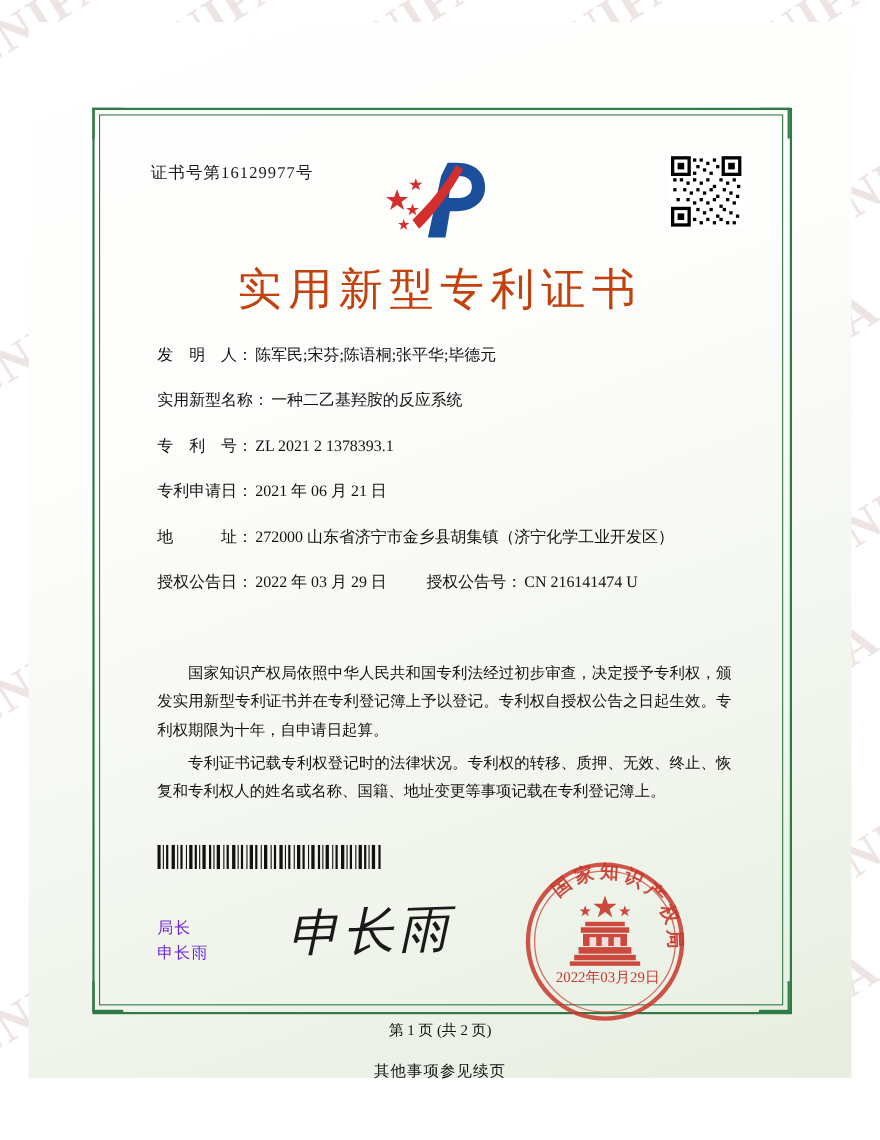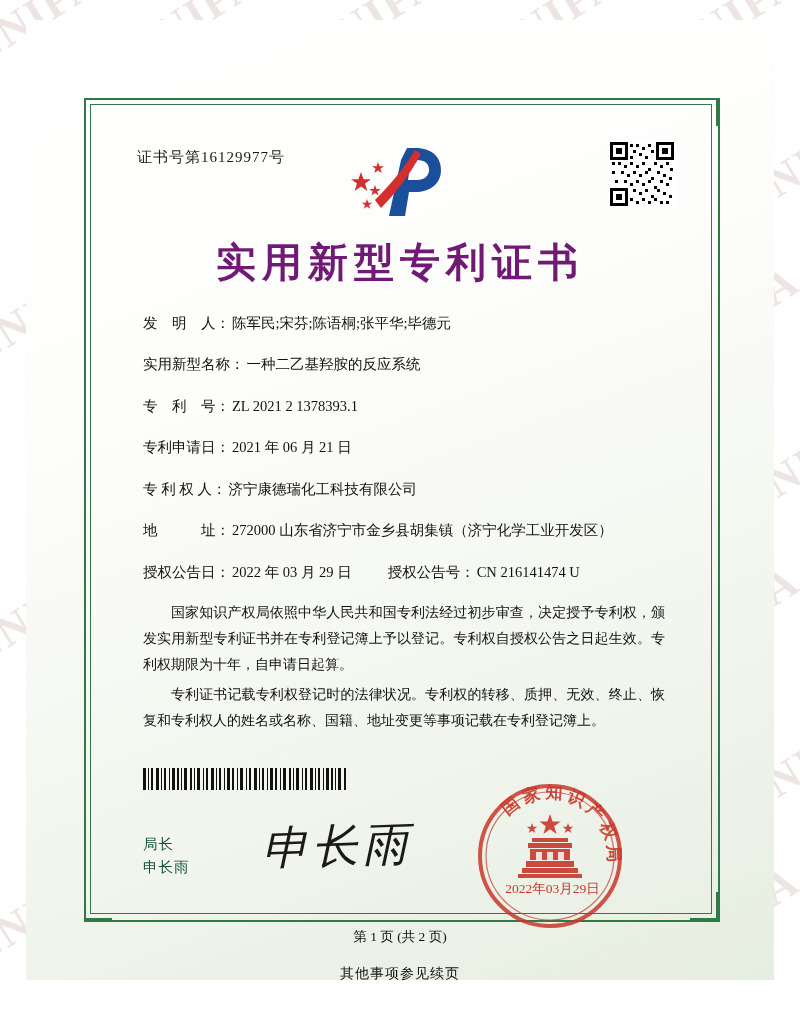--- a/index.html
+++ b/index.html
@@ -107,23 +107,23 @@
   }
 
   .title {
     position: absolute;
     left: 0;
     right: 0;
     top: 235px;
     text-align: center;
     font-family: "Liberation Serif", serif;
     font-size: 40px;
-    font-weight: bold;
+    font-weight: normal;
     letter-spacing: 6px;
-    color: #701a75;
+    color: #c2410c;
   }
 
   
   .fields {
     position: absolute;
     left: 143px;
     top: 312px;
     width: 520px;
     font-family: "Liberation Serif", serif;
     font-size: 14.5px;
@@ -178,21 +178,21 @@
     height: 22px;
   }
 
   
   .sig-labels {
     position: absolute;
     left: 143px;
     top: 833px;
     font-family: "Liberation Serif", serif;
     font-size: 14.5px;
-    color: #14532d;
+    color: #6d28d9;
     line-height: 1.6;
     letter-spacing: 1px;
   }
   .signature {
     position: absolute;
     left: 262px;
     top: 816px;
     font-family: "Liberation Serif", serif;
     font-size: 46px;
     color: #1a1a1a;
@@ -400,24 +400,20 @@
     </div>
     <div class="field-row">
       <span class="field-label">专　利　号：</span>
       <span class="field-value">ZL 2021 2 1378393.1</span>
     </div>
     <div class="field-row">
       <span class="field-label">专利申请日：</span>
       <span class="field-value">2021 年 06 月 21 日</span>
     </div>
     <div class="field-row">
-      <span class="field-label">专 利 权 人：</span>
-      <span class="field-value">济宁康德瑞化工科技有限公司</span>
-    </div>
-    <div class="field-row">
       <span class="field-label">地　　　址：</span>
       <span class="field-value">272000  山东省济宁市金乡县胡集镇（济宁化学工业开发区）</span>
     </div>
     <div class="field-row two-col">
       <span class="field-label">授权公告日：</span>
       <span class="field-value">2022 年 03 月 29 日</span>
       <span class="field-label2">授权公告号：</span>
       <span class="field-value">CN 216141474 U</span>
     </div>
   </div>

